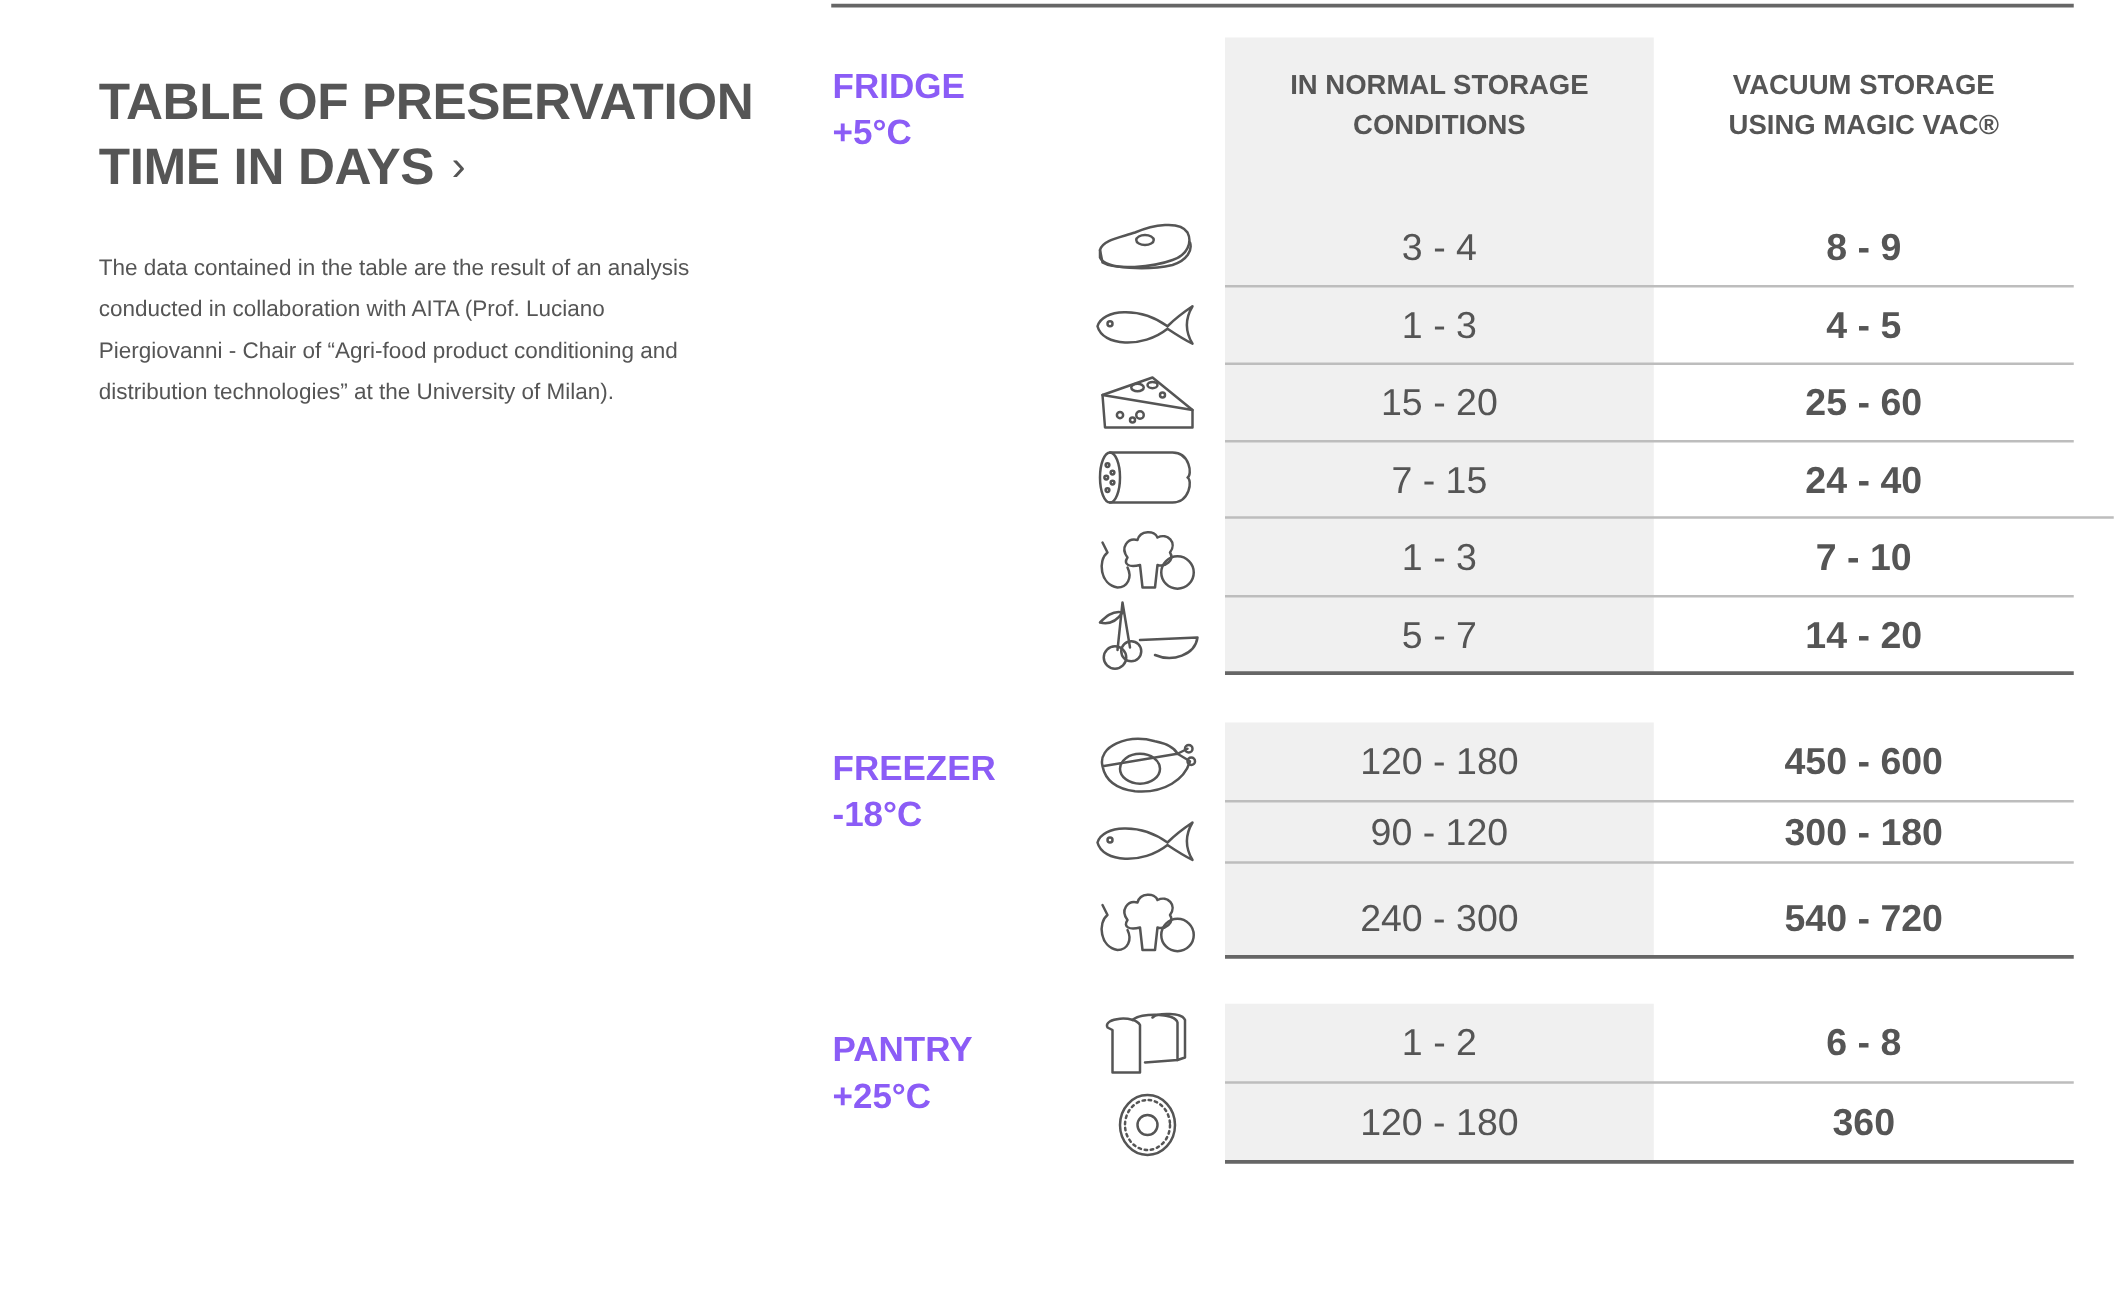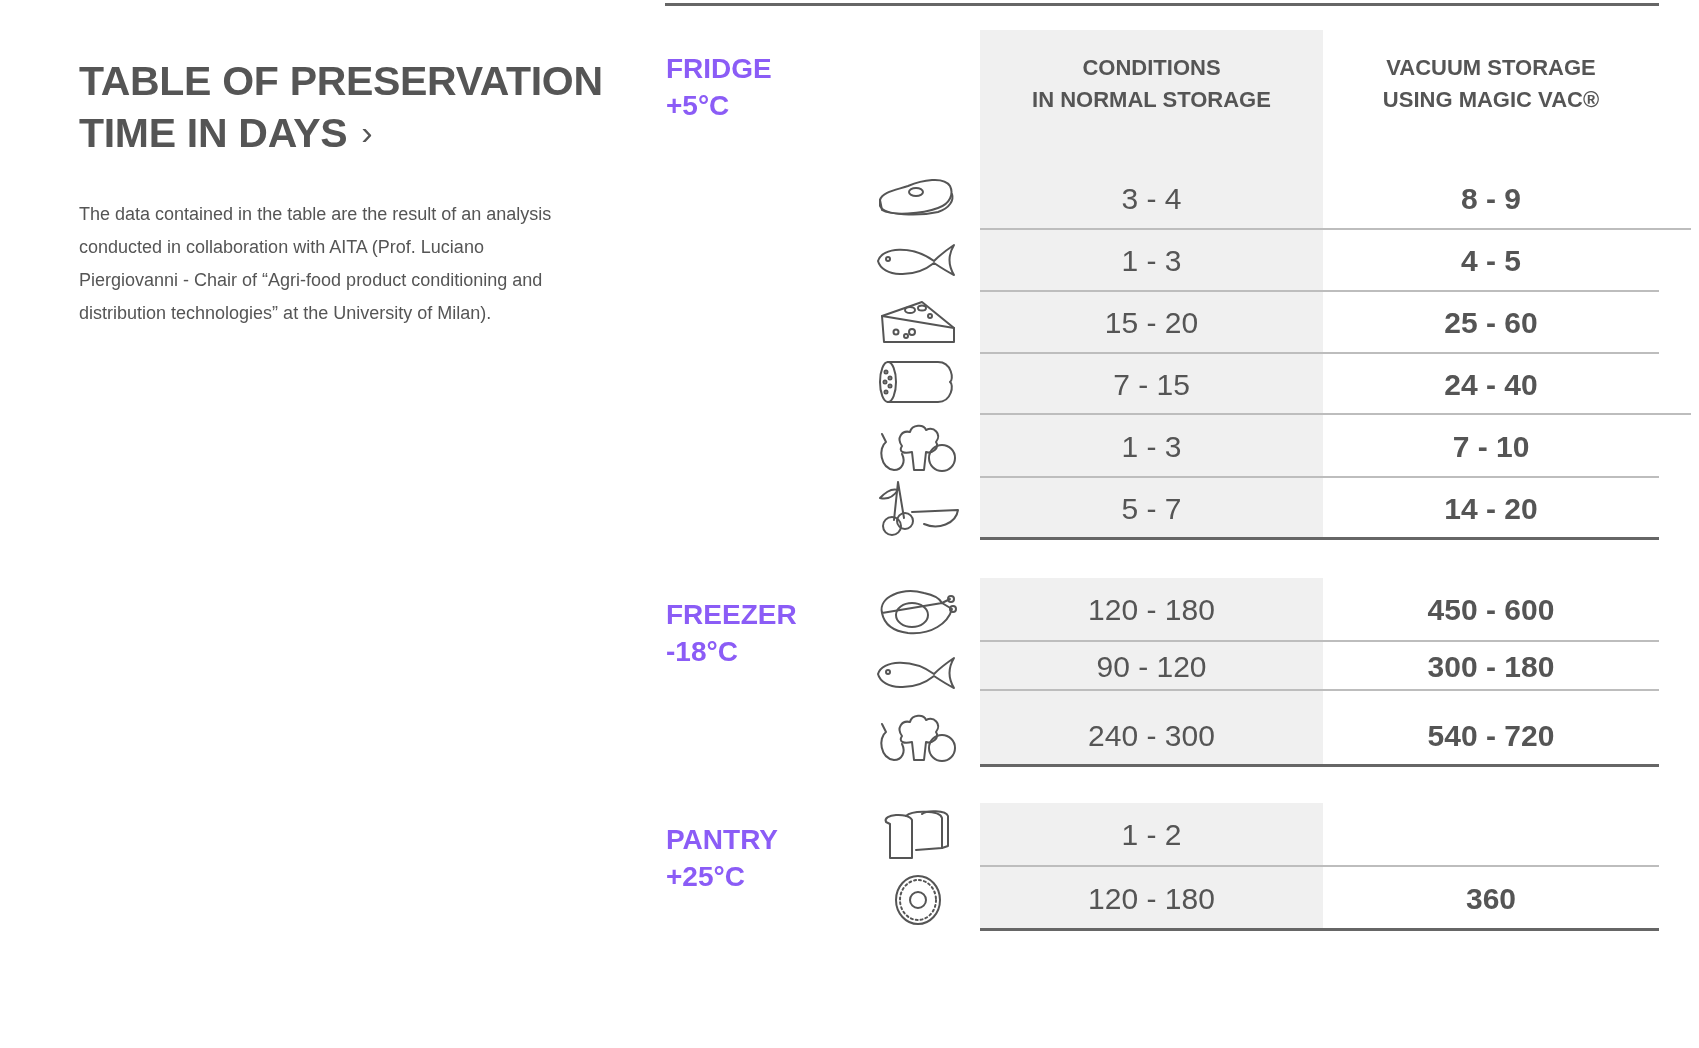--- a/index.html
+++ b/index.html
@@ -31,42 +31,42 @@
   <div><span>TIME IN DAYS</span><span class="chev">›</span></div>
 </div>
 <div class="desc">The data contained in the table are the result of an analysis conducted in collaboration with AITA (Prof. Luciano Piergiovanni - Chair of “Agri-food product conditioning and distribution technologies” at the University of Milan).</div>
 
 <div class="toprule"></div>
 <div class="gray" style="top:30px;height:510px;"></div>
 <div class="gray" style="top:578px;height:188px;"></div>
 <div class="gray" style="top:803px;height:127px;"></div>
 
 <div class="hdr" style="left:980px;width:343px;">
+  <div>IN NORMAL STORAGE</div>
   <div>CONDITIONS</div>
-  <div>IN NORMAL STORAGE</div>
 </div>
 <div class="hdr" style="left:1323px;width:336px;">
   <div>VACUUM STORAGE</div>
   <div>USING MAGIC VAC®</div>
 </div>
 
 <div class="section-label" style="top:50px;">
   <div>FRIDGE</div>
   <div>+5°C</div>
 </div>
 <div class="section-label" style="top:596px;">
   <div>FREEZER</div>
   <div>-18°C</div>
 </div>
 <div class="section-label" style="top:821px;">
   <div>PANTRY</div>
   <div>+25°C</div>
 </div>
 
-<div class="row" style="top:168px;height:62px;padding-left:32px;">
+<div class="row" style="top:168px;height:62px;">
   <div class="cell normal">3 - 4</div>
   <div class="cell vac">8 - 9</div>
   <div class="divider"></div>
 </div>
 <div class="row" style="top:230px;height:62px;">
   <div class="cell normal">1 - 3</div>
   <div class="cell vac">4 - 5</div>
   <div class="divider"></div>
 </div>
 <div class="row" style="top:292px;height:62px;">
@@ -101,20 +101,21 @@
   <div class="divider"></div>
 </div>
 <div class="row" style="top:705px;height:62px;">
   <div class="cell normal">240 - 300</div>
   <div class="cell vac">540 - 720</div>
   <div class="divider thick"></div>
 </div>
 
 <div class="row" style="top:803px;height:64px;">
   <div class="cell normal">1 - 2</div>
+  <div class="cell vac">6 - 8</div>
   <div class="divider"></div>
 </div>
 <div class="row" style="top:867px;height:64px;">
   <div class="cell normal">120 - 180</div>
   <div class="cell vac">360</div>
   <div class="divider thick"></div>
 </div>
 
 <div class="icon" style="top:170px;">
   <svg viewBox="0 0 90 56">

